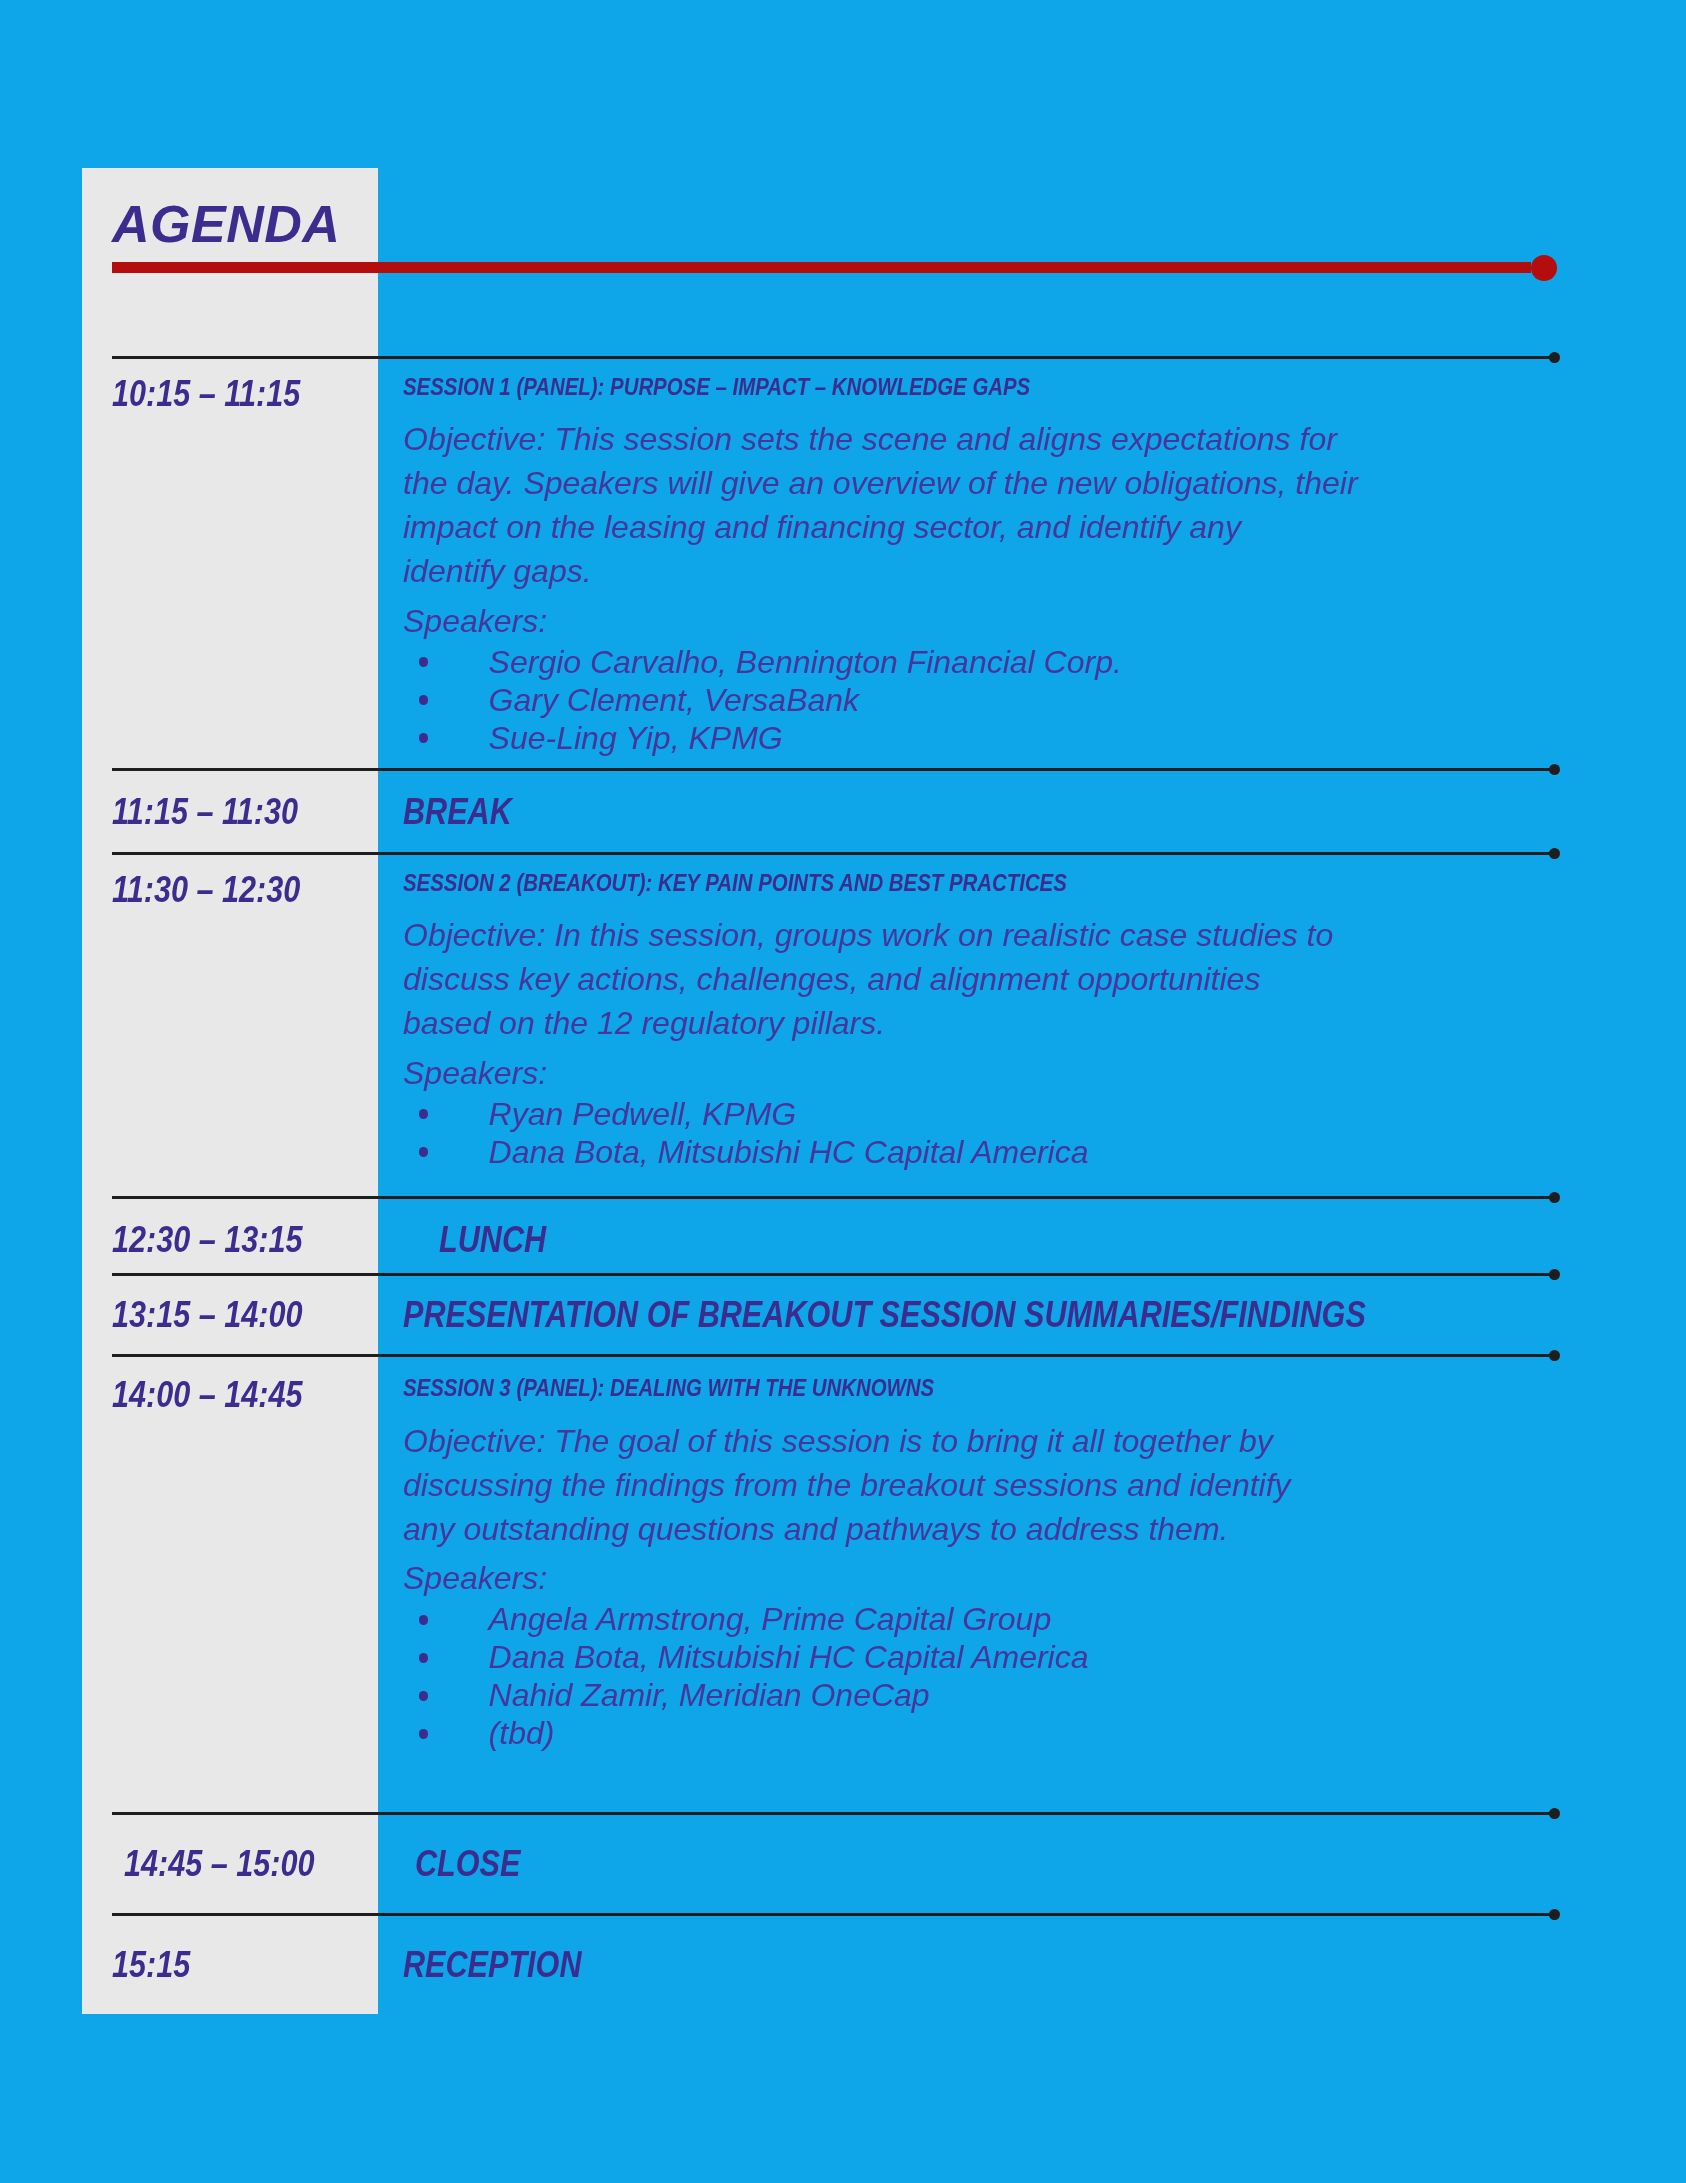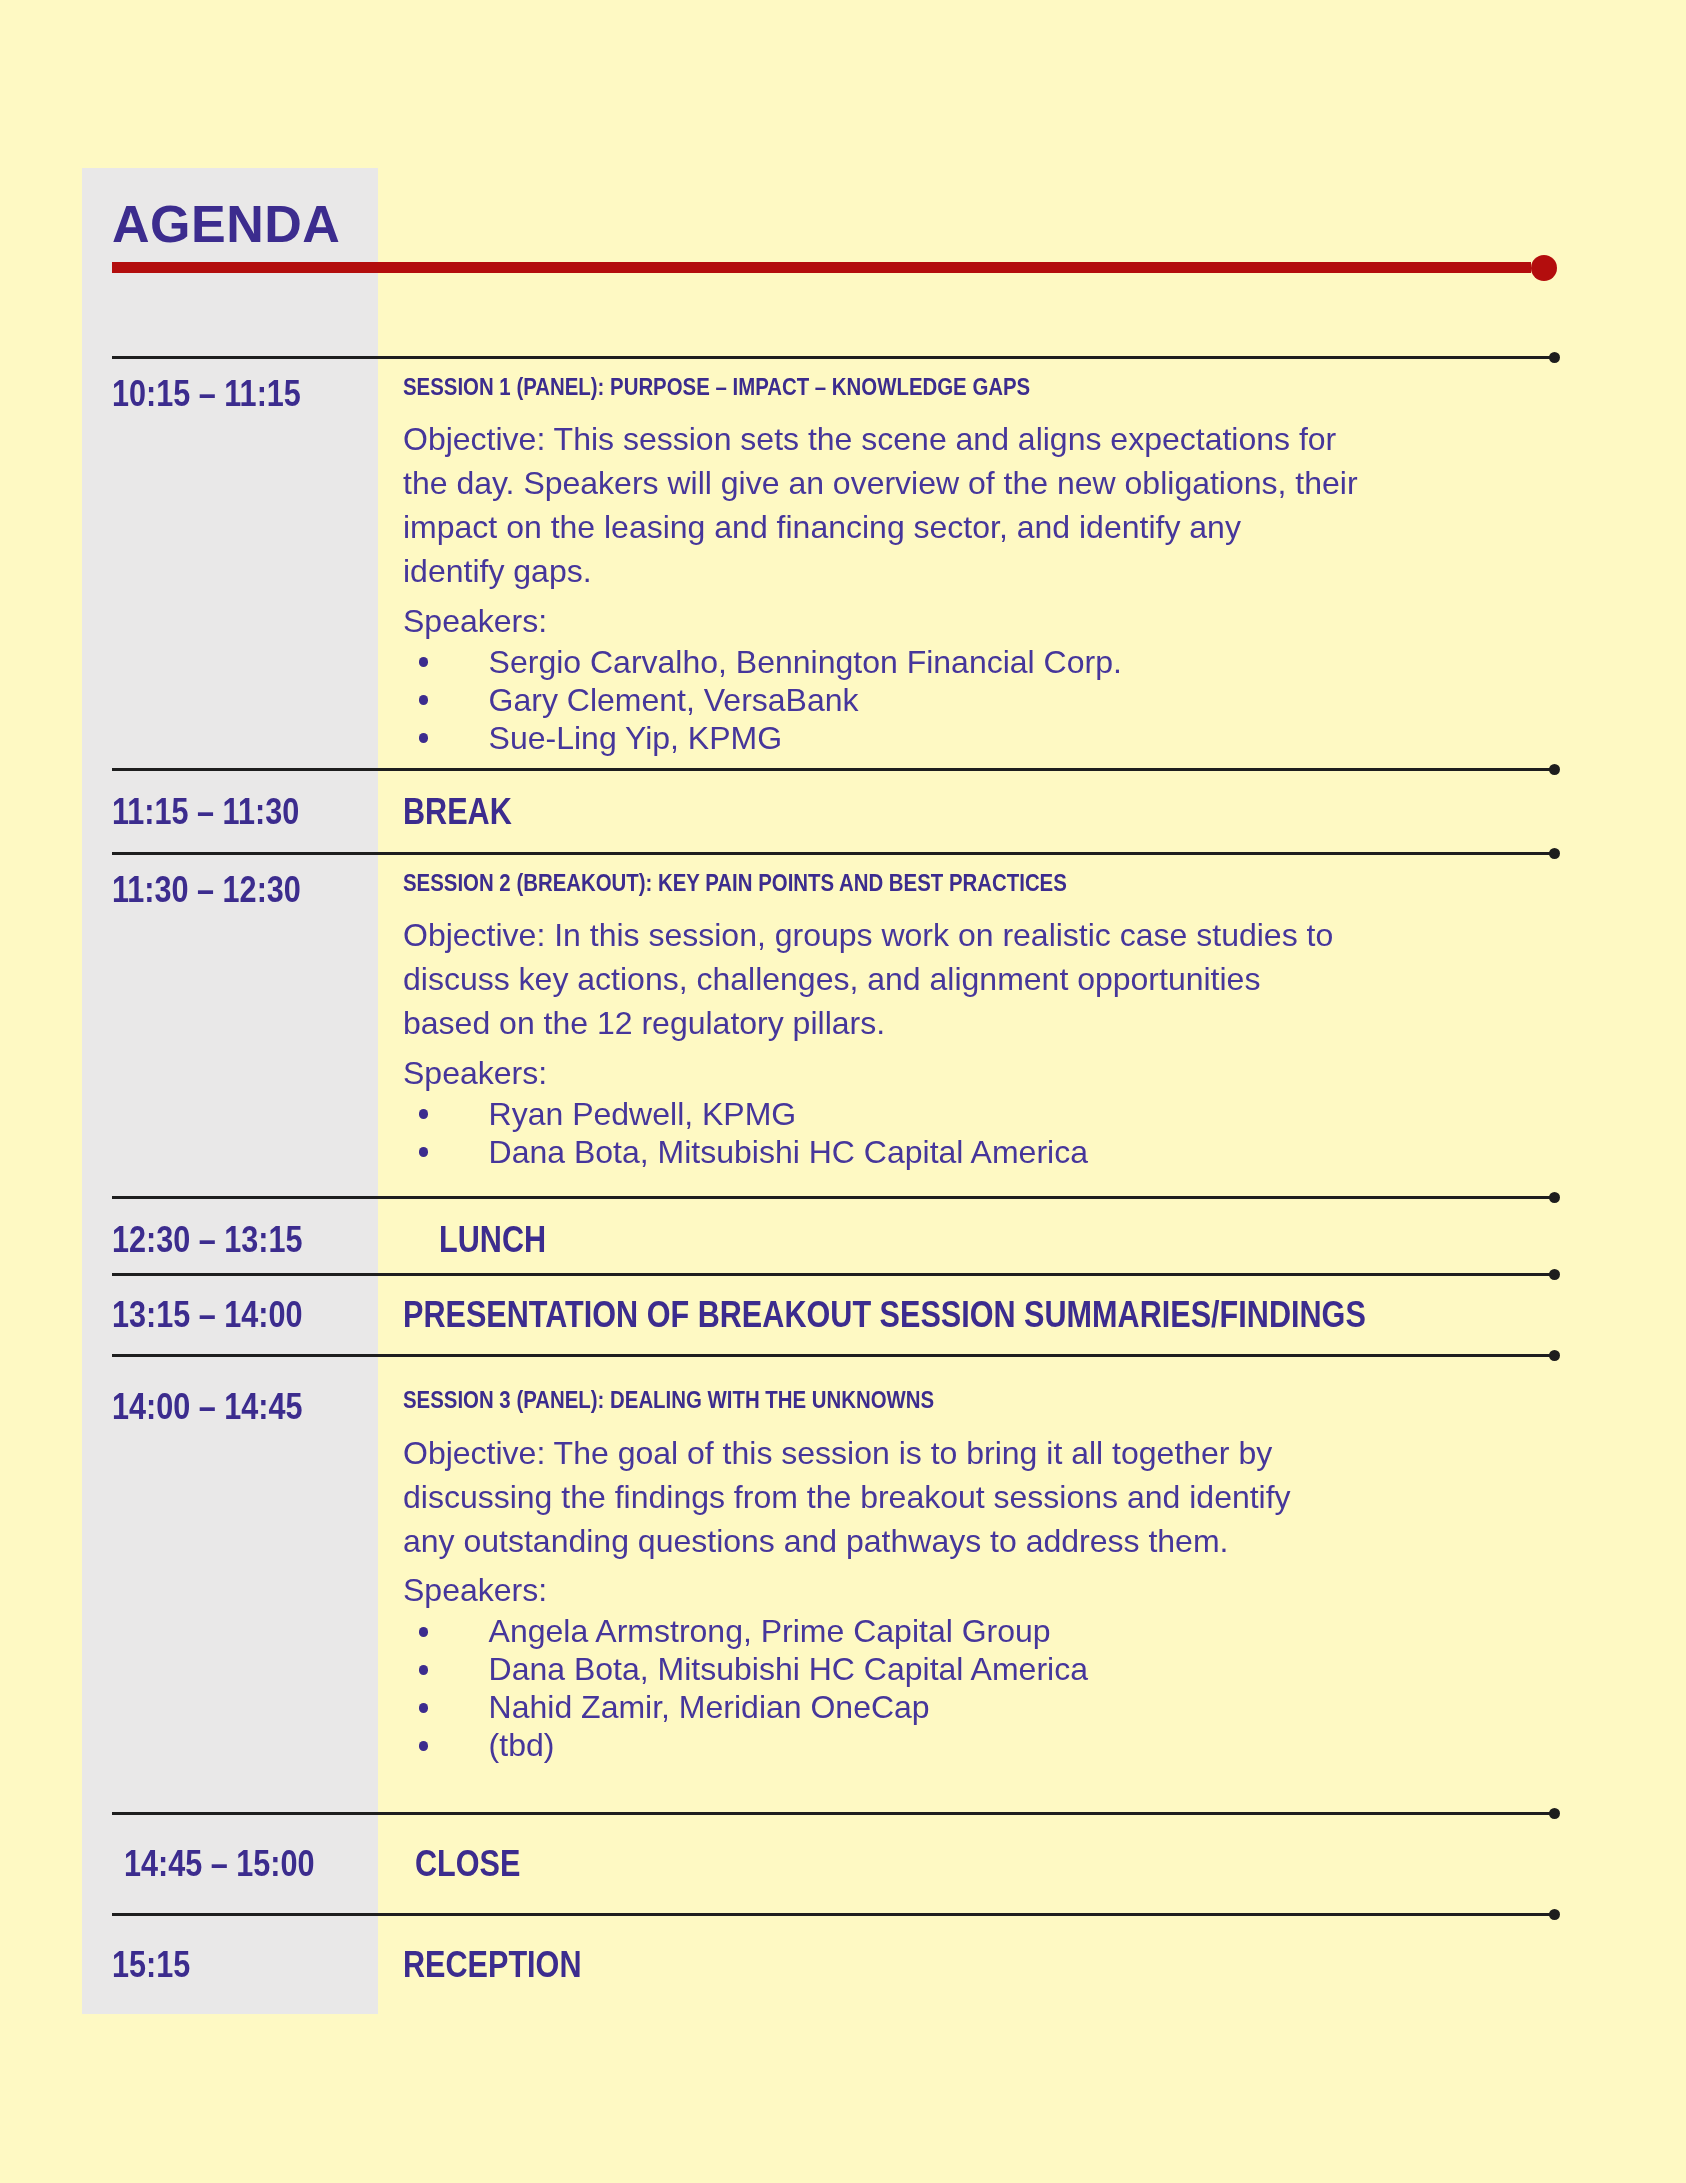--- a/index.html
+++ b/index.html
@@ -1,22 +1,23 @@
 <!DOCTYPE html>
 <html style="font-size:7.8px"><head>
 <meta charset="utf-8">
 <style>
   html,body { margin:0; padding:0; background:#ffffff; }
   .page {
     position:relative;
     width:1687px;
     height:2183px;
-    background:#fef9c3;
+    background:#0ea5e9;
     overflow:hidden;
     font-family:"Liberation Sans", sans-serif;
+    font-style:italic;
   }
   .time-col-bg {
     position:absolute;
     left:82px; top:168px;
     width:296px; height:1846px;
     background:#e9e8e8;
   }
   .page-title {
     position:absolute;
     left:112px; top:194px;
@@ -114,21 +115,21 @@
     background:#3c2c8e;
     margin:14.6px 20.4px 0 15.5px;
   }
   
   .row-0 { top:279px;  height:77px; }
   .row-1 { top:359px;  height:318px; padding-top:13.6px;border-radius:28px; }
   .row-2 { top:771px; height:81px; }
   .row-3 { top:855px; height:341px; padding-top:13.6px; }
   .row-4 { top:1199px; height:81px;gap:36px; }
   .row-5 { top:1276px; height:78px; }
-  .row-6 { top:1357px; height:455px; padding-top:29px; }
+  .row-6 { top:1357px; height:455px; padding-top:17px; }
   .row-7 { top:1815px; height:98px;padding-left:12px; }
   .row-8 { top:1916px; height:98px; }
   .div-0 { top:356px; }
   .div-1 { top:768px; }
   .div-2 { top:852px; }
   .div-3 { top:1196px; }
   .div-4 { top:1273px; }
   .div-5 { top:1354px; }
   .div-6 { top:1812px; }
   .div-7 { top:1913px; }

